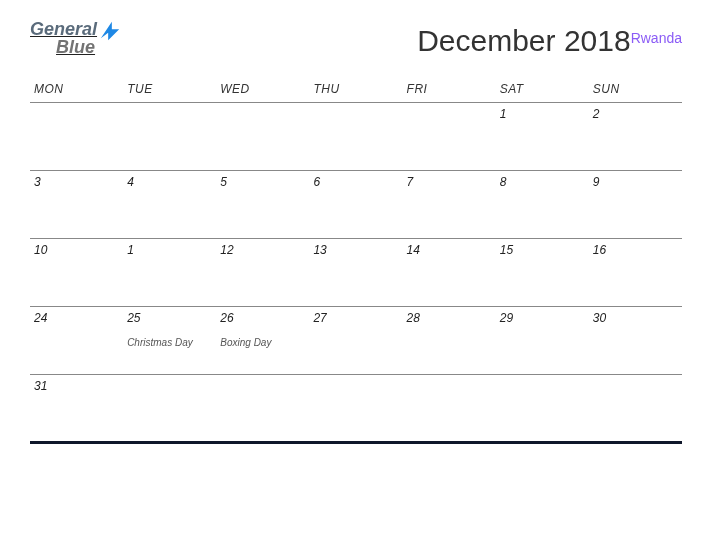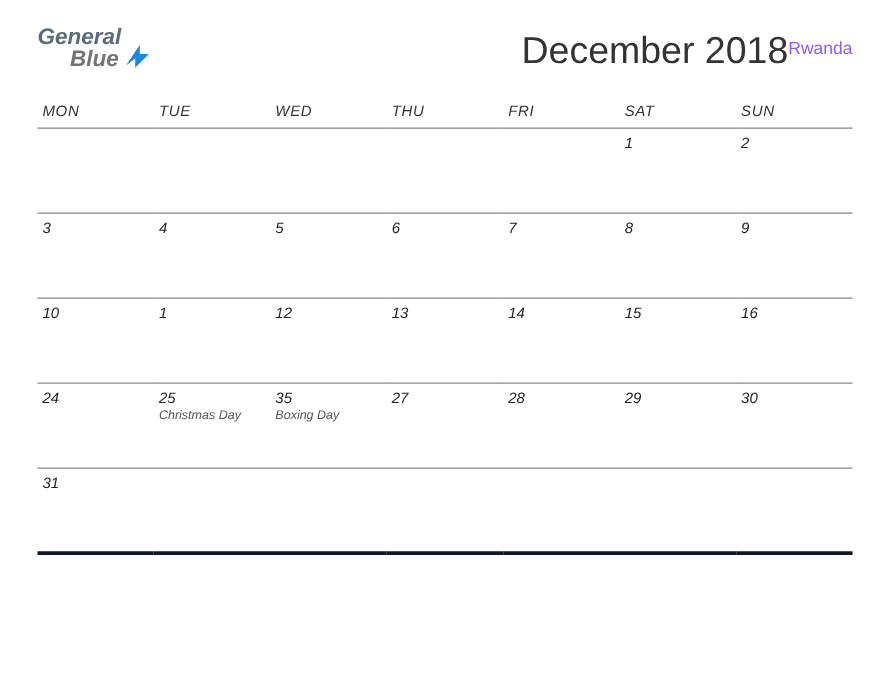--- a/index.html
+++ b/index.html
@@ -12,22 +12,23 @@
     color: #222;
   }
   .header {
     display: flex;
     align-items: flex-start;
     justify-content: space-between;
     margin-bottom: 18px;
   }
   .logo {
     display: flex;
-    align-items: flex-end;
+    align-items: flex-start;
     gap: 2px;
+    text-decoration: underline;
   }
   .logo-text {
     display: flex;
     flex-direction: column;
     font-style: italic;
     font-weight: bold;
     font-size: 18px;
     line-height: 1;
   }
   .logo-general { color: #5a6b7b; }
@@ -70,21 +71,21 @@
   }
   .calendar tr:first-of-type td { border-top: none; }
   .calendar tbody tr:last-child td { border-bottom: 3px solid #0f172a; }
   .daynum {
     font-size: 12px;
     color: #222;
   }
   .event {
     font-size: 10px;
     color: #555;
-    margin-top: 2px;
+    margin-top: 12px;
   }
 </style>
 </head>
 <body>
 
 <div class="header">
   <div class="logo">
     <div class="logo-text">
       <span class="logo-general">General</span>
       <span class="logo-blue">Blue</span>
@@ -171,21 +172,21 @@
       </tr>
       <tr>
         <td>
           <div class="daynum">24</div>
         </td>
         <td>
           <div class="daynum">25</div>
           <div class="event">Christmas Day</div>
         </td>
         <td>
-          <div class="daynum">35</div>
+          <div class="daynum">26</div>
           <div class="event">Boxing Day</div>
         </td>
         <td>
           <div class="daynum">27</div>
         </td>
         <td>
           <div class="daynum">28</div>
         </td>
         <td>
           <div class="daynum">29</div>

